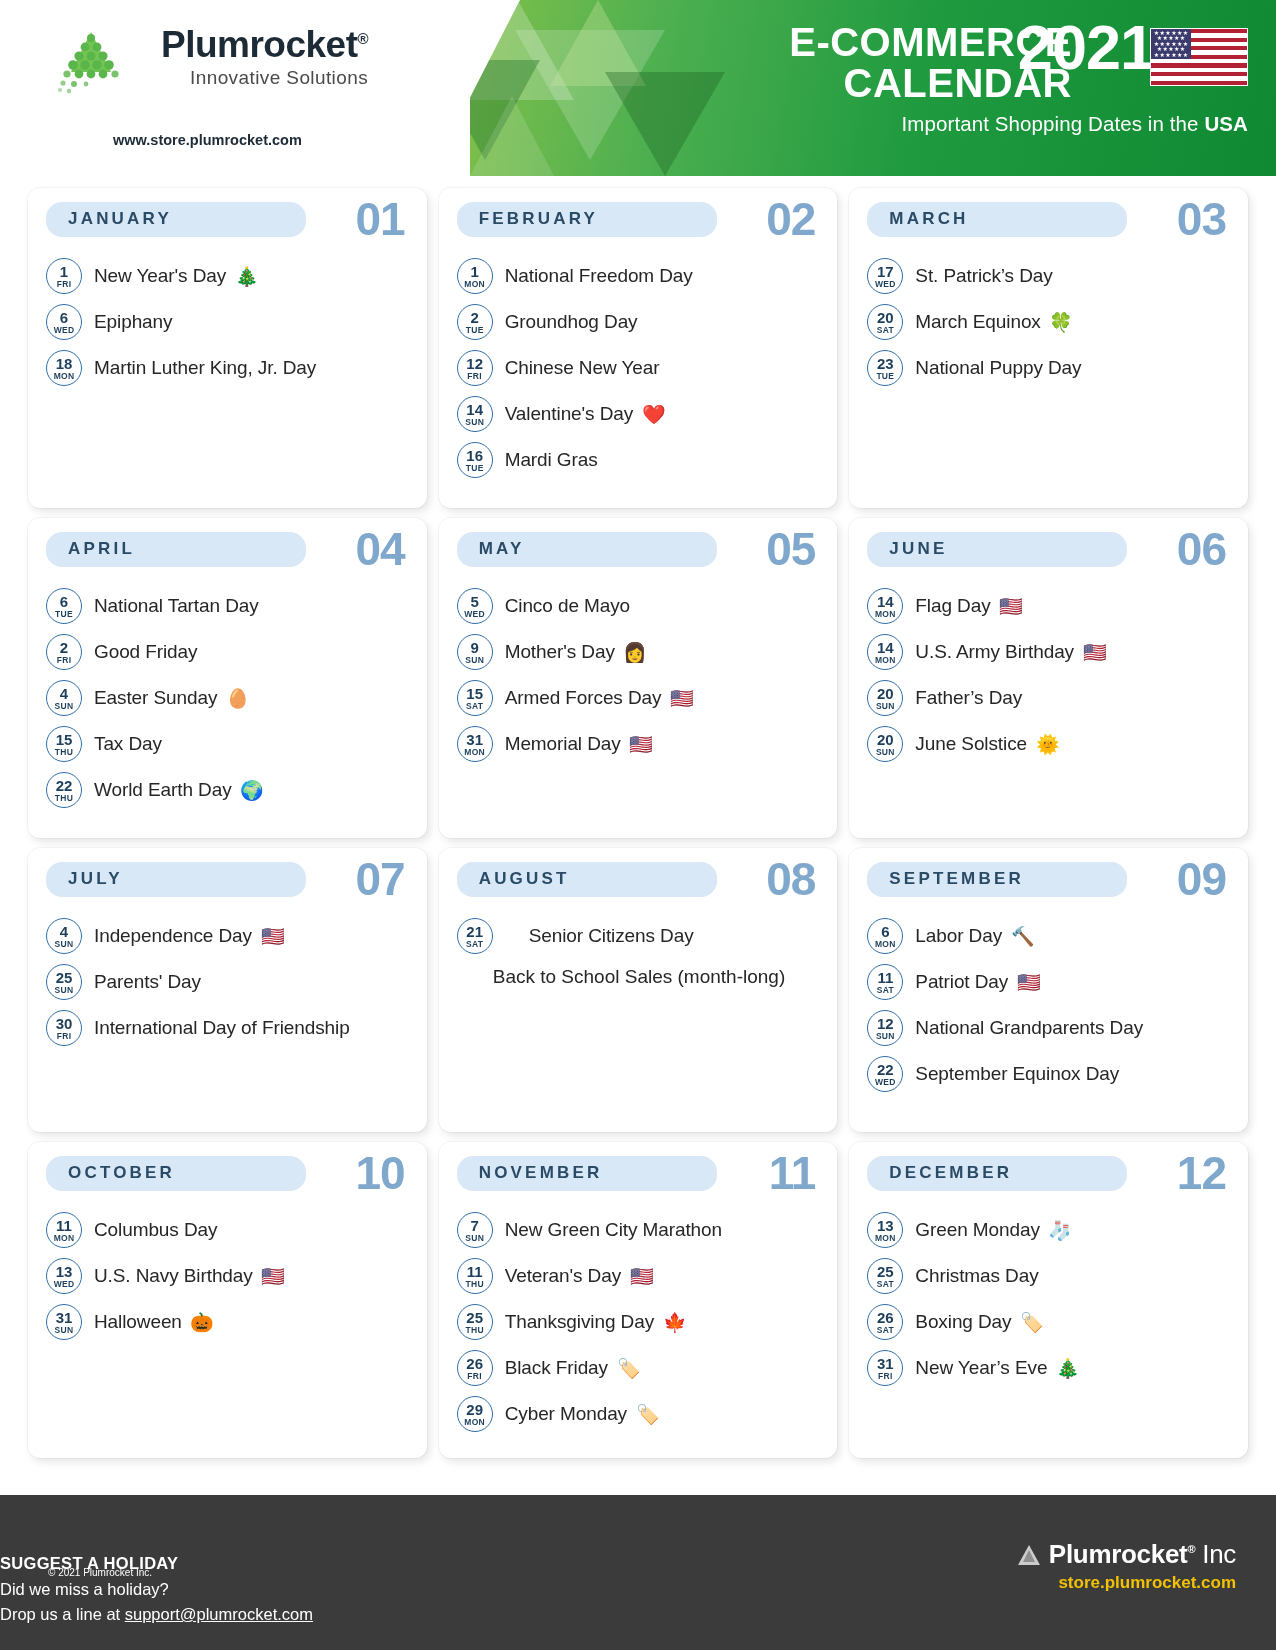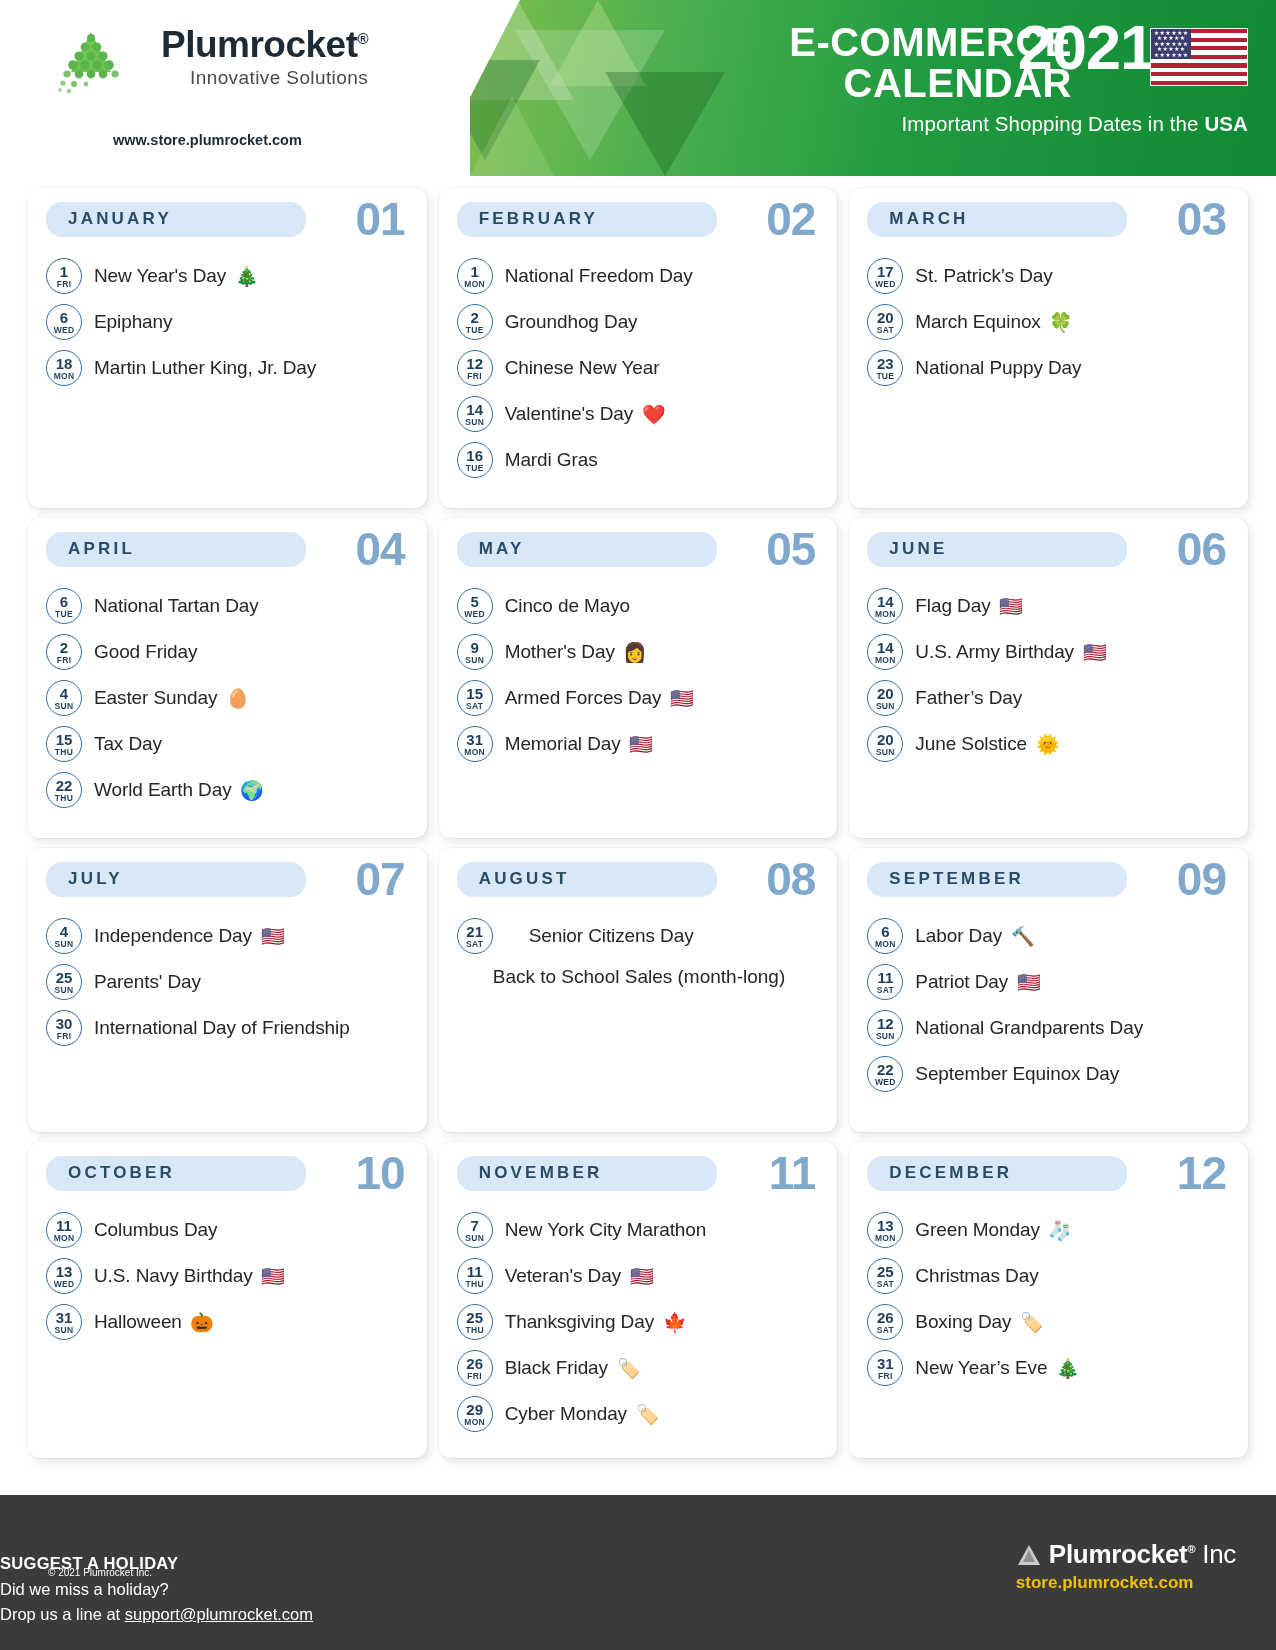--- a/index.html
+++ b/index.html
@@ -230,21 +230,21 @@
     text-align: left;
     font-size: 16.5px;
     line-height: 1.55;
     margin-top: 30px;
   }
   .footer-center .sug { font-weight: bold; letter-spacing: 0.3px; }
   .footer-center a { color: #ffffff; }
   .footer-logo {
     position: absolute;
     right: 40px; top: 44px;
-    text-align: left;
+    text-align: right;
   }
   .footer-logo .fl-row { display: flex; align-items: center; justify-content: flex-end; }
   .fl-mark { width: 26px; height: 24px; margin-right: 7px; position: relative; }
   .fl-name { font-size: 26px; font-weight: bold; color: #ffffff; letter-spacing: -0.3px; }
   .fl-name .light { font-weight: normal; }
   .fl-reg { font-size: 11px; vertical-align: super; }
   .fl-url { color: #f2c200; font-weight: bold; font-size: 17px; margin-top: 3px; }
 </style>
 </head>
 <body>
@@ -638,21 +638,21 @@
       </div>
     </div>
     <div class="card row3">
       <div class="month-head"><div class="month-pill">NOVEMBER</div><div class="month-num">11</div></div>
       <div class="events">
         <div class="event">
           <div class="daybox">
             <span class="d">7</span>
             <span class="w">SUN</span>
           </div>
-          <span class="ev-label">New York City Marathon</span>
+          <span class="ev-label">New Green City Marathon</span>
         </div>
         <div class="event">
           <div class="daybox">
             <span class="d">11</span>
             <span class="w">THU</span>
           </div>
           <span class="ev-label">Veteran's Day</span>
           <span class="ev-emoji">🇺🇸</span>
         </div>
         <div class="event">

